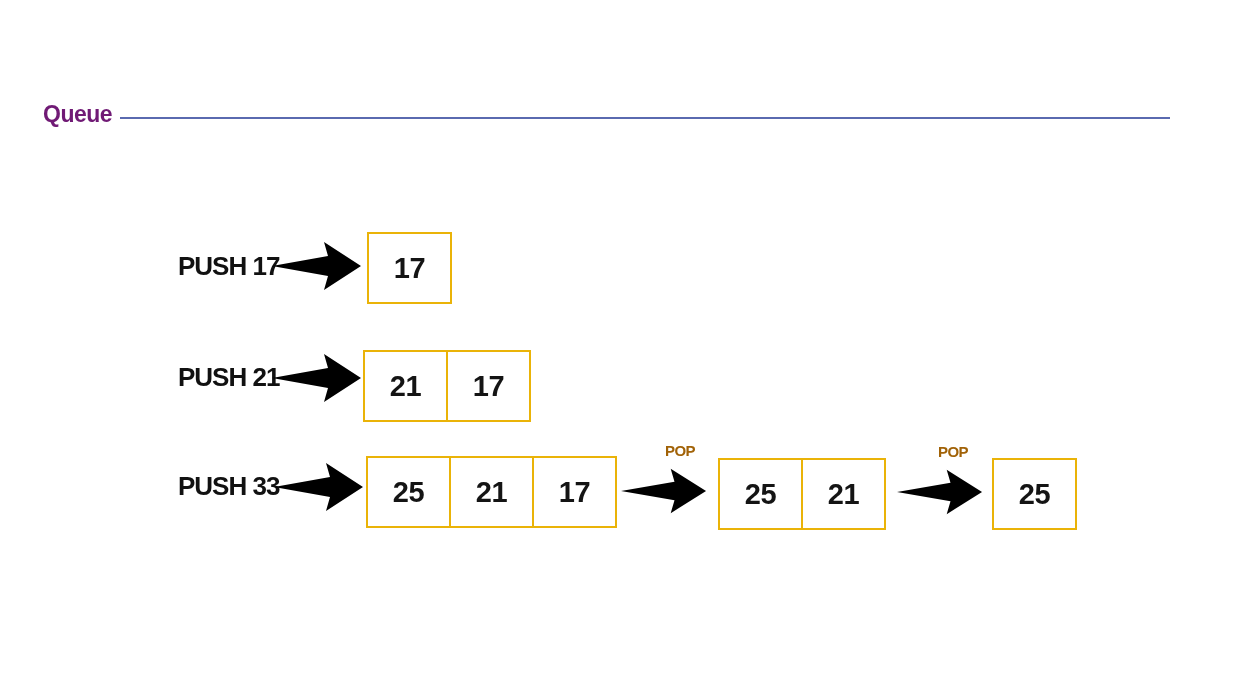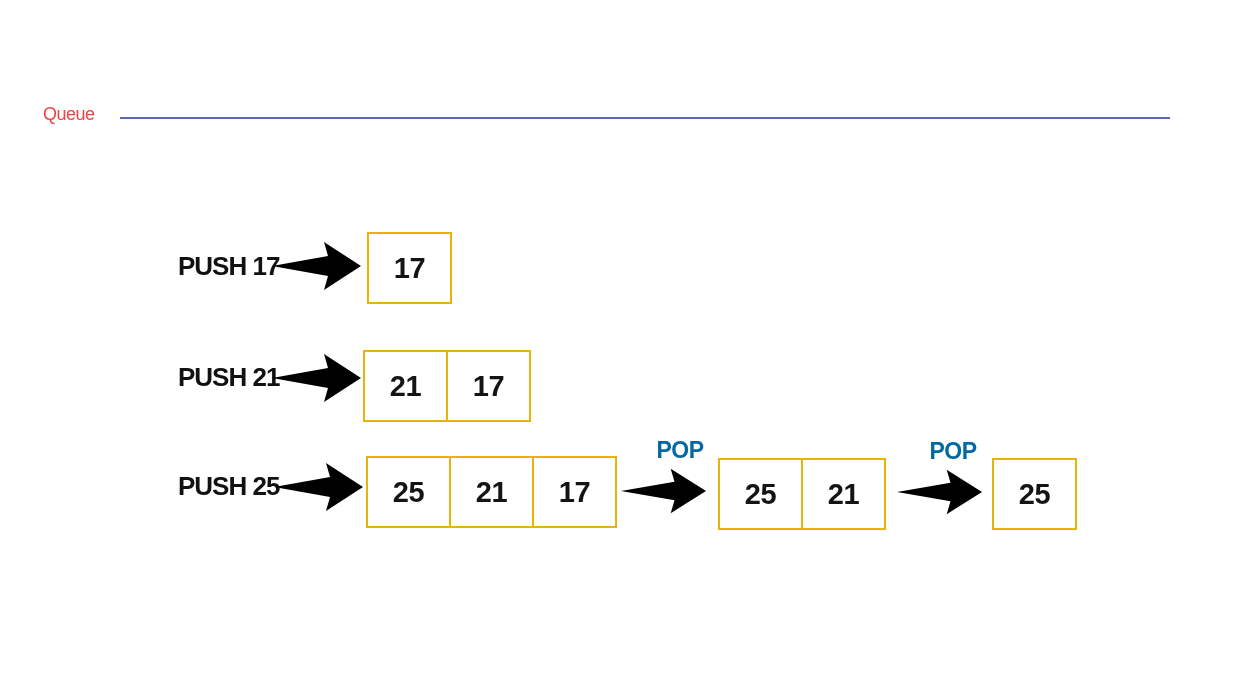--- a/index.html
+++ b/index.html
@@ -22,25 +22,25 @@
     font-size: 74px;
     line-height: 74px;
     font-weight: 700;
     letter-spacing: -3px;
     color: #203581;
   }
   .subtitle {
     position: absolute;
     left: 43px;
     top: 103px;
-    font-size: 18px;
+    font-size: 23px;
     line-height: 23px;
-    font-weight: 400;
+    font-weight: 700;
     letter-spacing: -0.5px;
-    color: #ef4444;
+    color: #701a75;
   }
   .rule {
     position: absolute;
     left: 120px;
     top: 117px;
     width: 1050px;
     height: 2px;
     background: #5a6ab0;
   }
   
@@ -50,25 +50,25 @@
     line-height: 26px;
     font-weight: 700;
     letter-spacing: -1px;
     color: #111111;
     white-space: nowrap;
   }
   .pop-label {
     position: absolute;
     width: 60px;
     text-align: center;
-    font-size: 23px;
+    font-size: 15px;
     line-height: 21px;
     font-weight: 700;
     letter-spacing: -0.5px;
-    color: #0369a1;
+    color: #a16207;
   }
   .arrow {
     position: absolute;
     display: block;
   }
   .cells {
     position: absolute;
     display: flex;
     flex-direction: row;
   }
@@ -114,21 +114,21 @@
   </svg>
   <div class="cells" style="left:363px; top:350px;">
     <div class="cell">
         <span>21</span>
       </div>
     <div class="cell">
         <span>17</span>
       </div>
   </div>
 
-  <div class="push-label" style="left:178px; top:473px;">PUSH 25</div>
+  <div class="push-label" style="left:178px; top:473px;">PUSH 33</div>
   <svg class="arrow" style="left:274px; top:461px;" width="90" height="52" viewBox="0 0 90 52">
     <polygon points="0,26 56,16 52,2 89,26 52,50 56,36" fill="#000000"></polygon>
   </svg>
   <div class="cells" style="left:366px; top:456px;">
     <div class="cell">
         <span>25</span>
       </div>
     <div class="cell">
         <span>21</span>
       </div>

